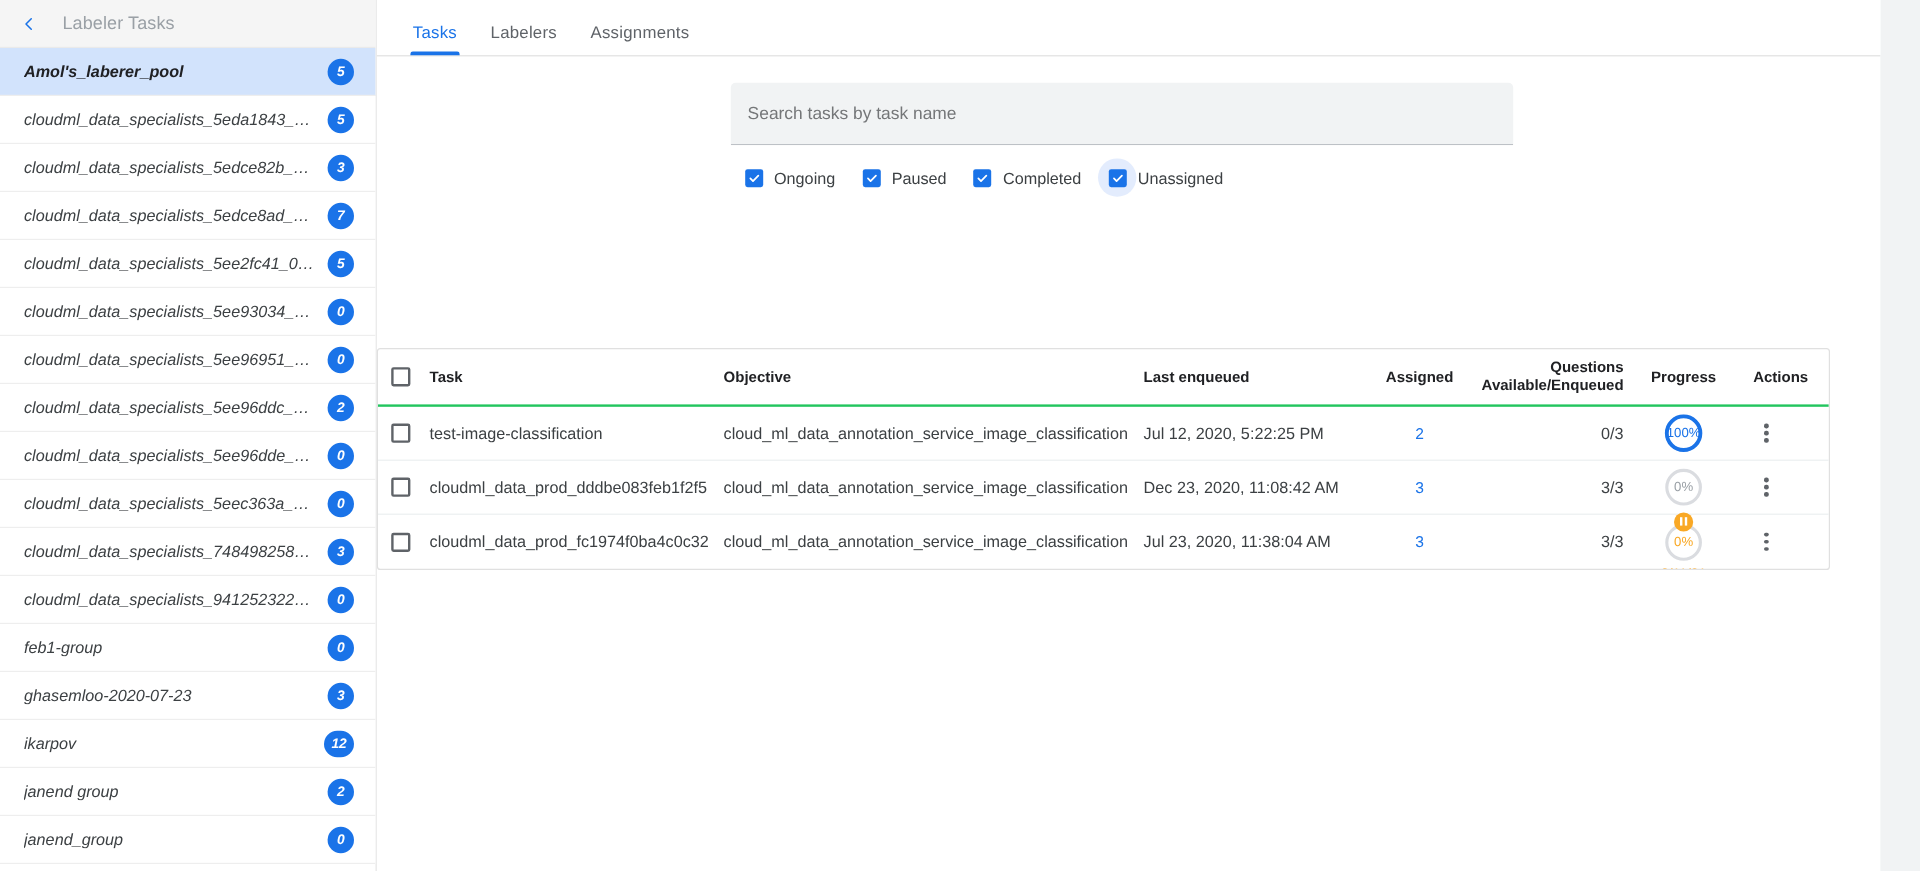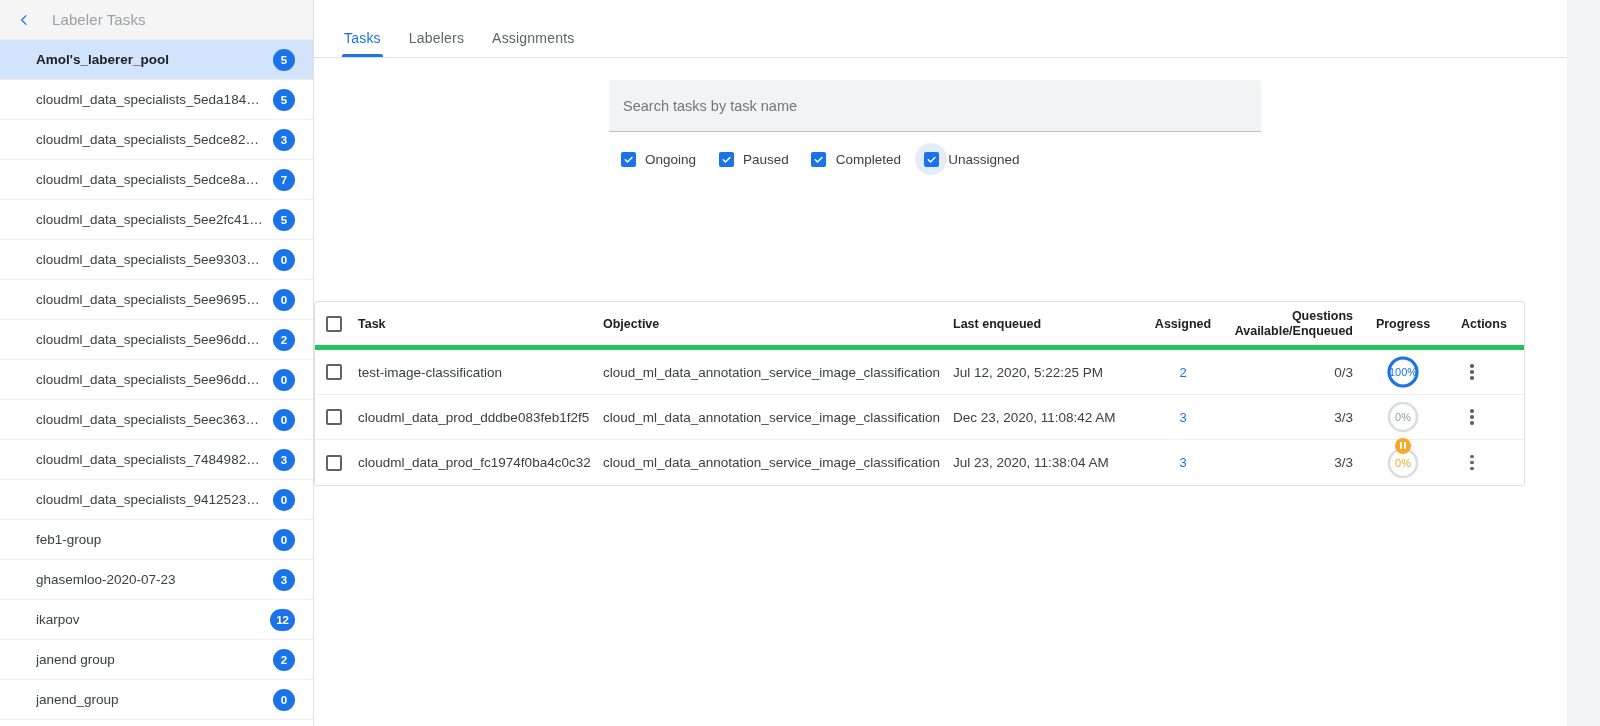--- a/index.html
+++ b/index.html
@@ -49,24 +49,25 @@
     font-size: 15px;
     color: #9aa0a6;
     letter-spacing: .1px;
   }
   .pool-list { }
   .pool-item {
     height: 40px;
     display: flex;
     align-items: center;
     justify-content: space-between;
-    padding: 0 18px 0 36px;
+    padding: 0 18px 0 20px;
     border-bottom: 1px solid #eeeeee;
     cursor: pointer;
     background: #ffffff;
+    font-style: italic;
   }
   .pool-item.selected {
     background: #d2e3fc;
   }
   .pool-item.selected .pool-name { color:#202124; font-weight: 700; }
   .pool-name {
     font-size: 13.5px;
     color: #3c4043;
     white-space: nowrap;
     overflow: hidden;
@@ -93,21 +94,21 @@
     background: #ffffff;
     overflow: hidden;
   }
   .page-bg-right {
     position: absolute;
     top: 0; right: 0;
     width: 33px; height: 726px;
     background: #f1f3f4;
   }
   .tabs {
-    height: 58px;
+    height: 47px;
     border-bottom: 1px solid #e0e0e0;
     display: flex;
     align-items: flex-end;
     padding-left: 16px;
     position: relative;
     background: #ffffff;
     width: 1253px;
   }
   .tab {
     position: relative;
@@ -260,21 +261,21 @@
   }
   .trow {
     display: flex;
     align-items: center;
     height: 45px;
     border-bottom: 1px solid #eceff1;
   }
   .trow:last-child { border-bottom: none; }
   .thead {
     height: 48px;
-    border-bottom: 5px solid #22c55e;
+    border-bottom: 2px solid #22c55e;
   }
   .thead .c { color: #202124; font-size: 12.5px; font-weight: 700; }
   .c { font-size: 13.5px; color: #3c4043; }
   .c-check { flex: 0 0 38px; display: flex; align-items: center; justify-content: center; }
   .c-task { flex: 0 0 250px; padding-left: 5px; white-space: nowrap; overflow: hidden; text-overflow: ellipsis;}
   .c-obj  { flex: 0 0 350px; white-space: nowrap; overflow: hidden; text-overflow: ellipsis;}
   .c-enq  { flex: 0 0 180px; }
   .c-asg  { flex: 0 0 100px; text-align: center; }
   .c-q    { flex: 0 0 130px; text-align: right; padding-right: 10px; }
   .c-prog { flex: 0 0 80px; display:flex; align-items:center; justify-content:center; position: relative;}

